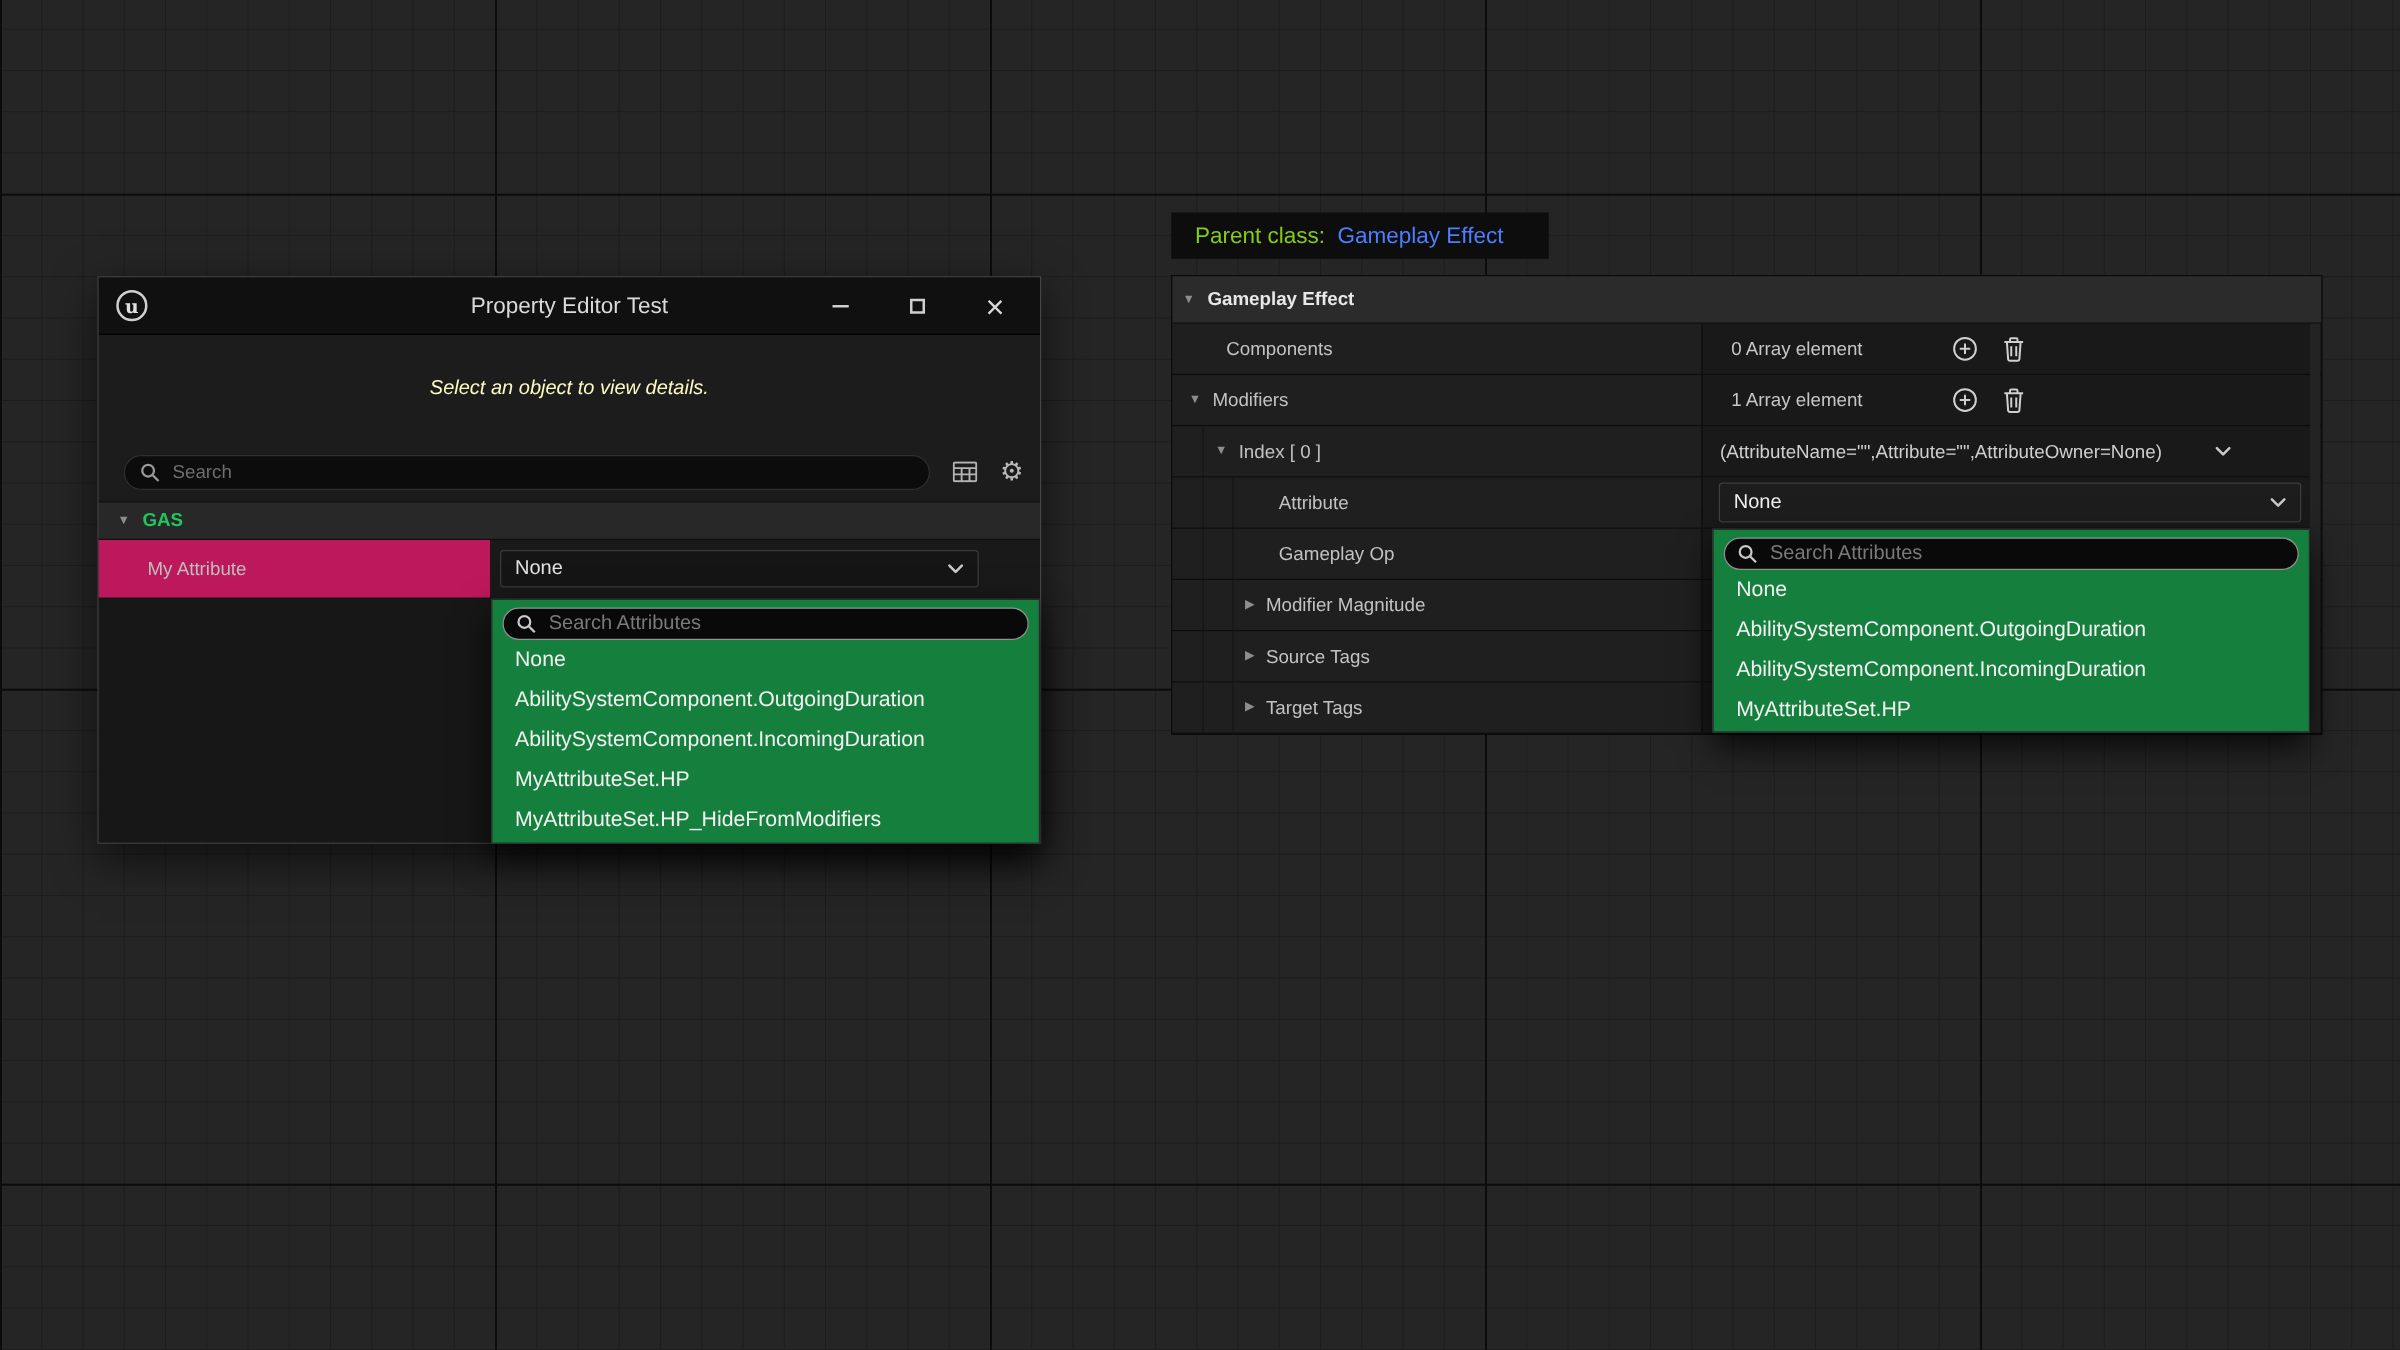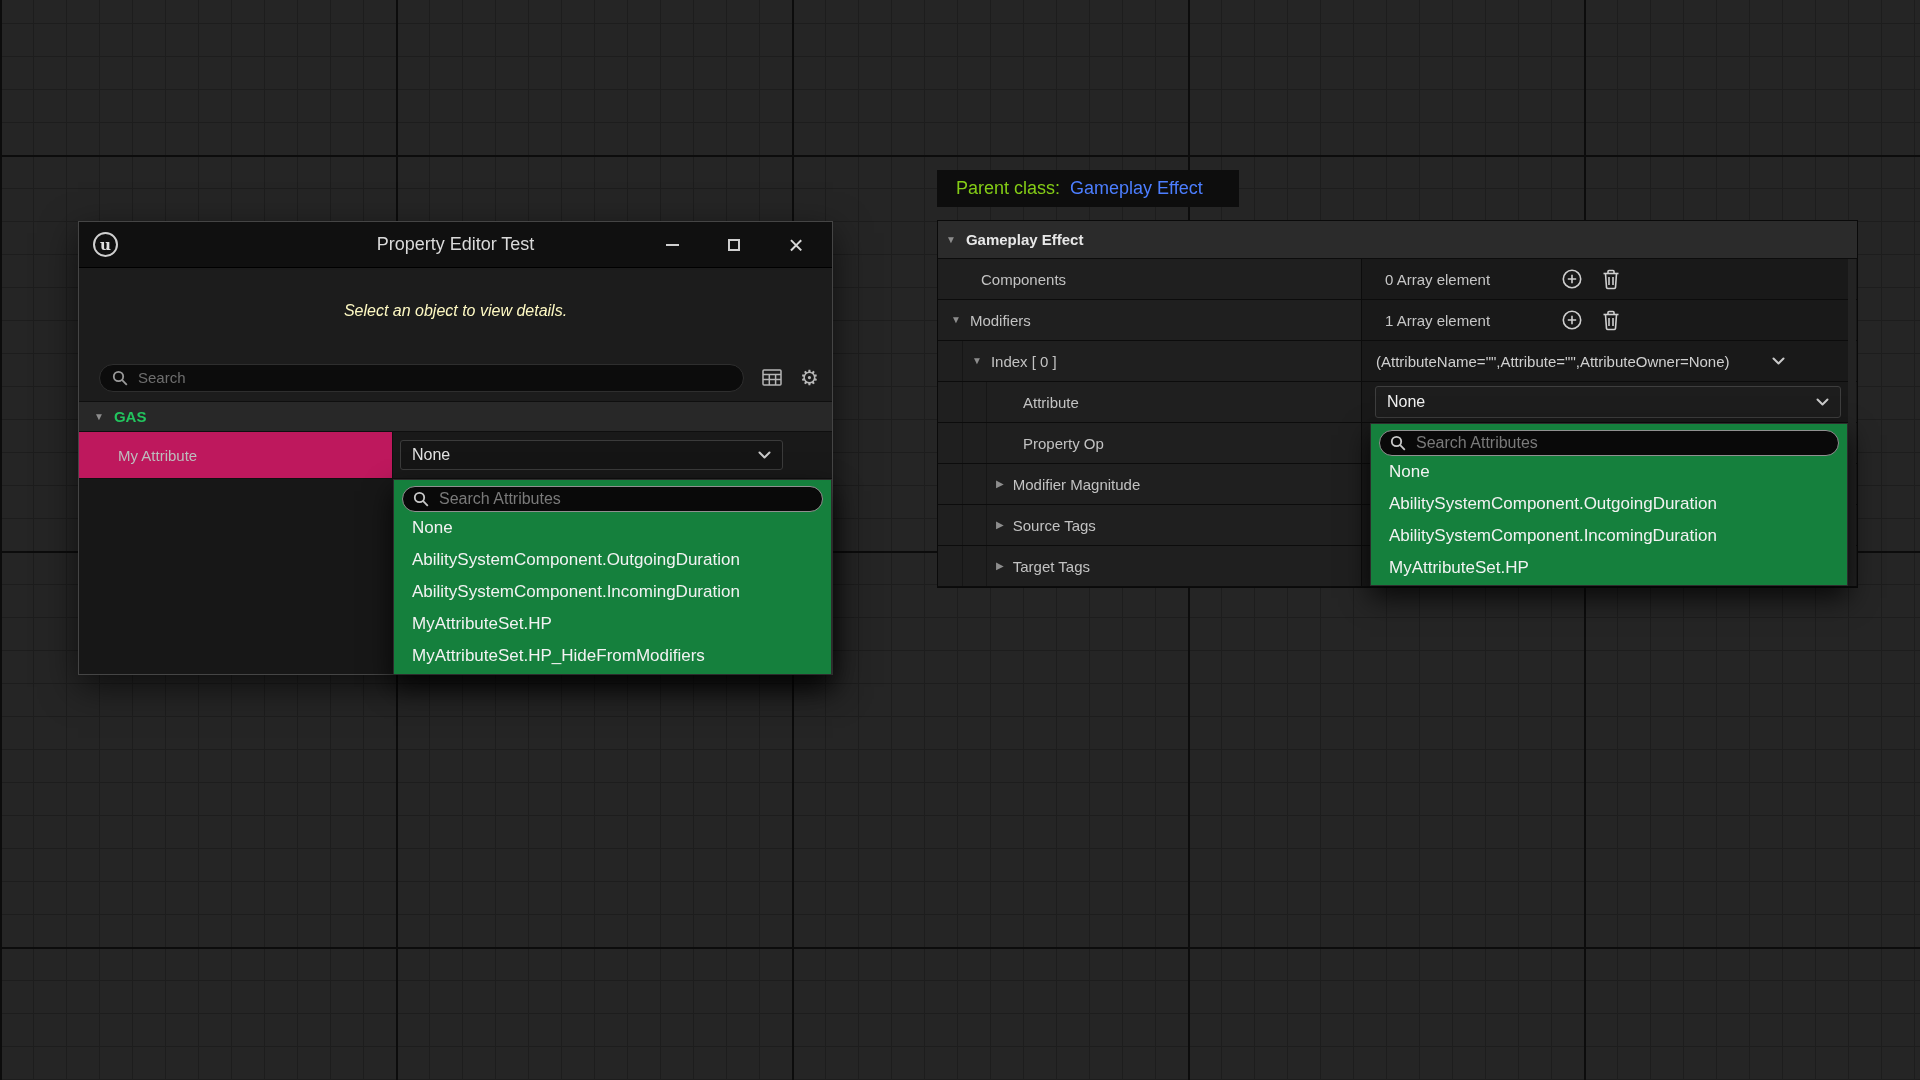--- a/index.html
+++ b/index.html
@@ -259,21 +259,21 @@
           <svg width="13" height="8" viewBox="0 0 13 8" fill="none" stroke="#c9c9c9" stroke-width="2" stroke-linecap="round" stroke-linejoin="round">
               <path d="M1.5 1.5 L6.5 6.5 L11.5 1.5"></path>
             </svg>
         </span>
       </div>
     </div>
   </div>
 
   <div class="d-row">
     <div class="d-label pl85 rail1 rail2">
-      <span class="lbl" style="margin-left:0">Property Op</span>
+      <span class="lbl" style="margin-left:0">Gameplay Op</span>
     </div>
     <div class="d-value"></div>
   </div>
 
   <div class="d-row">
     <div class="d-label pl58 rail1 rail2">
       <span class="tri">▶</span>
       <span class="lbl">Modifier Magnitude</span>
     </div>
     <div class="d-value"></div>

